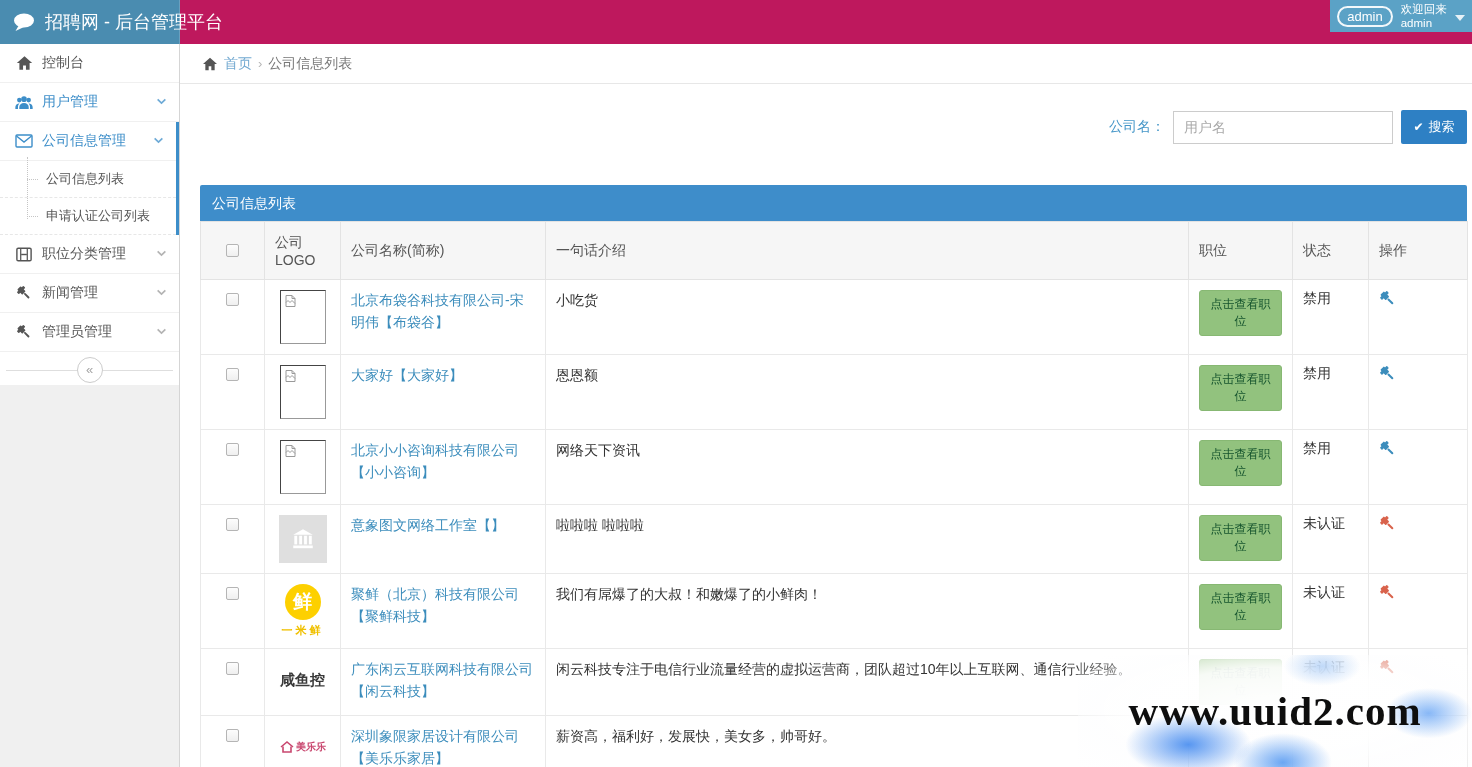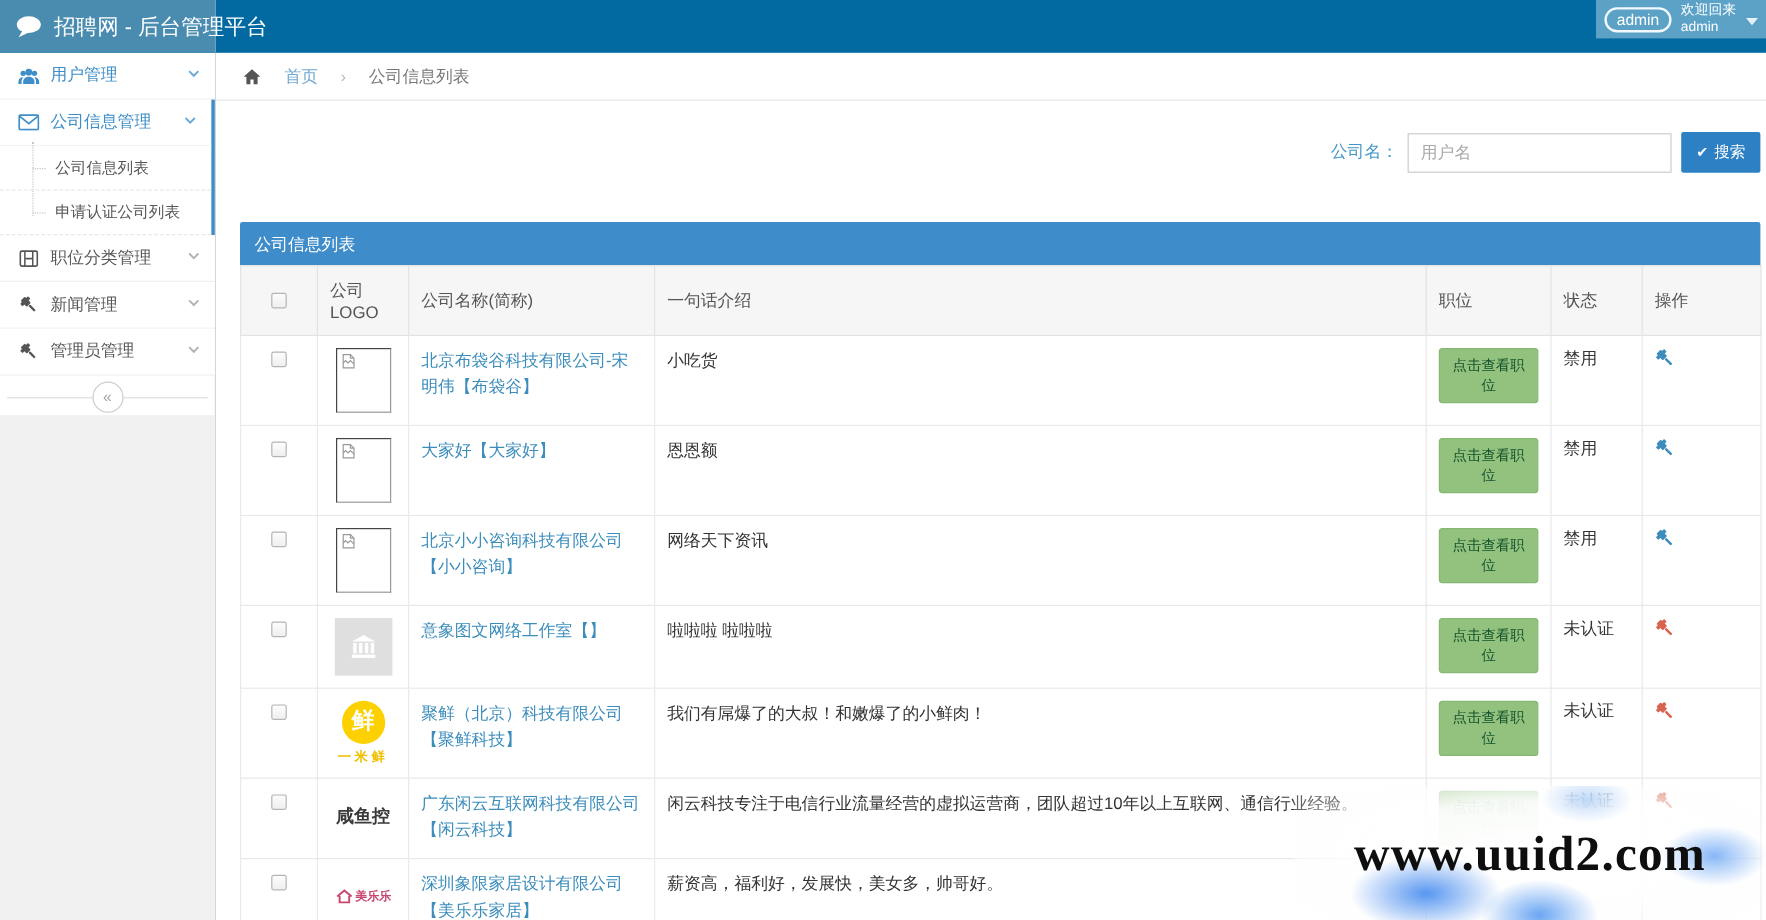--- a/index.html
+++ b/index.html
@@ -1,20 +1,20 @@
 <!DOCTYPE html>
 <html><head>
 <meta charset="utf-8">
 <style>
   * { margin:0; padding:0; box-sizing:border-box; }
   html,body { width:1472px; height:767px; overflow:hidden; background:#fff;
     font-family:"Liberation Sans","DejaVu Sans",sans-serif; color:#333; }
 
   
-  .topbar { position:absolute; left:0; top:0; width:1472px; height:44px; background:#0369a1; z-index:20; }
+  .topbar { position:absolute; left:0; top:0; width:1472px; height:44px; background:#be185d; z-index:20; }
   .brand { position:absolute; left:0; top:0; width:180px; height:44px; background:#4a8cb0;
     display:flex; align-items:center; padding-left:12px; border-right:1px solid rgba(255,255,255,.18); }
   .topbar-title-full { position:absolute; left:12px; top:0; height:44px; display:flex; align-items:center; gap:9px;
     color:#fff; font-size:18px; white-space:nowrap; }
   .user-area { position:absolute; right:0; top:0; width:142px; height:32px; background:#5ba2c6;
     display:flex; align-items:center; justify-content:center; gap:8px; color:#fff; }
   .user-pill { border:2px solid rgba(255,255,255,.92); border-radius:999px; padding:1px 8px; font-size:13px; }
   .welcome { font-size:11.5px; line-height:1.25; }
   .caret-down { width:0; height:0; border-left:5px solid transparent; border-right:5px solid transparent;
     border-top:6px solid rgba(255,255,255,.85); margin-top:4px; }
@@ -36,21 +36,21 @@
     font-size:13px; color:#565656; border-bottom:1px dashed #e7e7e7; cursor:pointer; }
   .submenu-item::before { content:""; position:absolute; left:27px; top:50%; width:11px; border-top:1px dotted #c5c5c5; }
   .collapse-strip { position:relative; height:30px; margin-top:3px; display:flex; align-items:center; justify-content:center; }
   .collapse-strip::before { content:""; position:absolute; left:6px; right:6px; top:50%; border-top:1px solid #dedede; }
   .collapse-btn { position:relative; z-index:1; width:26px; height:26px; border:1px solid #ccc; border-radius:50%;
     background:#fff; color:#a5a5a5; font-size:13px; line-height:23px; text-align:center; cursor:pointer; }
   .sidebar-rest { flex:1; background:#f0f0f0; }
 
   
   .main { position:absolute; left:180px; top:44px; right:0; bottom:0; background:#fff; }
-  .breadcrumb { height:40px; display:flex; align-items:center; gap:19px; padding:0 22px;
+  .breadcrumb { height:40px; display:flex; align-items:center; gap:6px; padding:0 22px;
     border-bottom:1px solid #e7e7e7; font-size:14px; background:#fff; }
   .bc-home-link { color:#72a9d1; cursor:pointer; text-decoration:none; }
   .bc-sep { color:#b5b5b5; font-size:13px; }
   .bc-current { color:#777; }
 
   .search-row { position:absolute; top:66px; right:5px; display:flex; align-items:center; gap:8px; }
   .search-label { color:#4596c8; font-size:14px; }
   .search-input { width:220px; height:33px; border:1px solid #ccc; padding:0 10px; font-size:14px;
     font-family:"Liberation Sans","DejaVu Sans",sans-serif; color:#333; outline:none; }
   .search-input::placeholder { color:#a9a9a9; }
@@ -124,20 +124,28 @@
     <span class="welcome">
       <span>欢迎回来</span><br>
       <span>admin</span>
     </span>
     <span class="caret-down"></span>
   </div>
 </div>
 
 <div class="sidebar">
 
+  <div class="side-item item-plain">
+    <span class="s-icon">
+      <svg width="17" height="16" viewBox="0 0 20 18" fill="#555">
+        <path d="M10 1 L19 9 H16 v8 h-4.3 v-5 H8.3 v5 H4 V9 H1 Z"></path>
+      </svg>
+    </span>
+    <span class="s-label">控制台</span>
+  </div>
 
   <div class="side-item item-blue">
     <span class="s-icon">
       <svg width="20" height="16" viewBox="0 0 20 17" fill="currentColor">
         <circle cx="5" cy="6.5" r="2.4"></circle>
           <circle cx="15" cy="6.5" r="2.4"></circle>
           <circle cx="10" cy="5.5" r="3"></circle>
         <path d="M10 9.5 c-3 0-5 2-5 4.3 V16 h10 v-2.2 c0-2.3-2-4.3-5-4.3z"></path>
         <path d="M4.4 10 C2 10.4 .8 12 .8 14 v2 h2.8 v-2.2 c0-1.4.6-2.7 1.6-3.6z"></path>
         <path d="M15.6 10 c2.4.4 3.6 2 3.6 4 v2 h-2.8 v-2.2 c0-1.4-.6-2.7-1.6-3.6z"></path>

